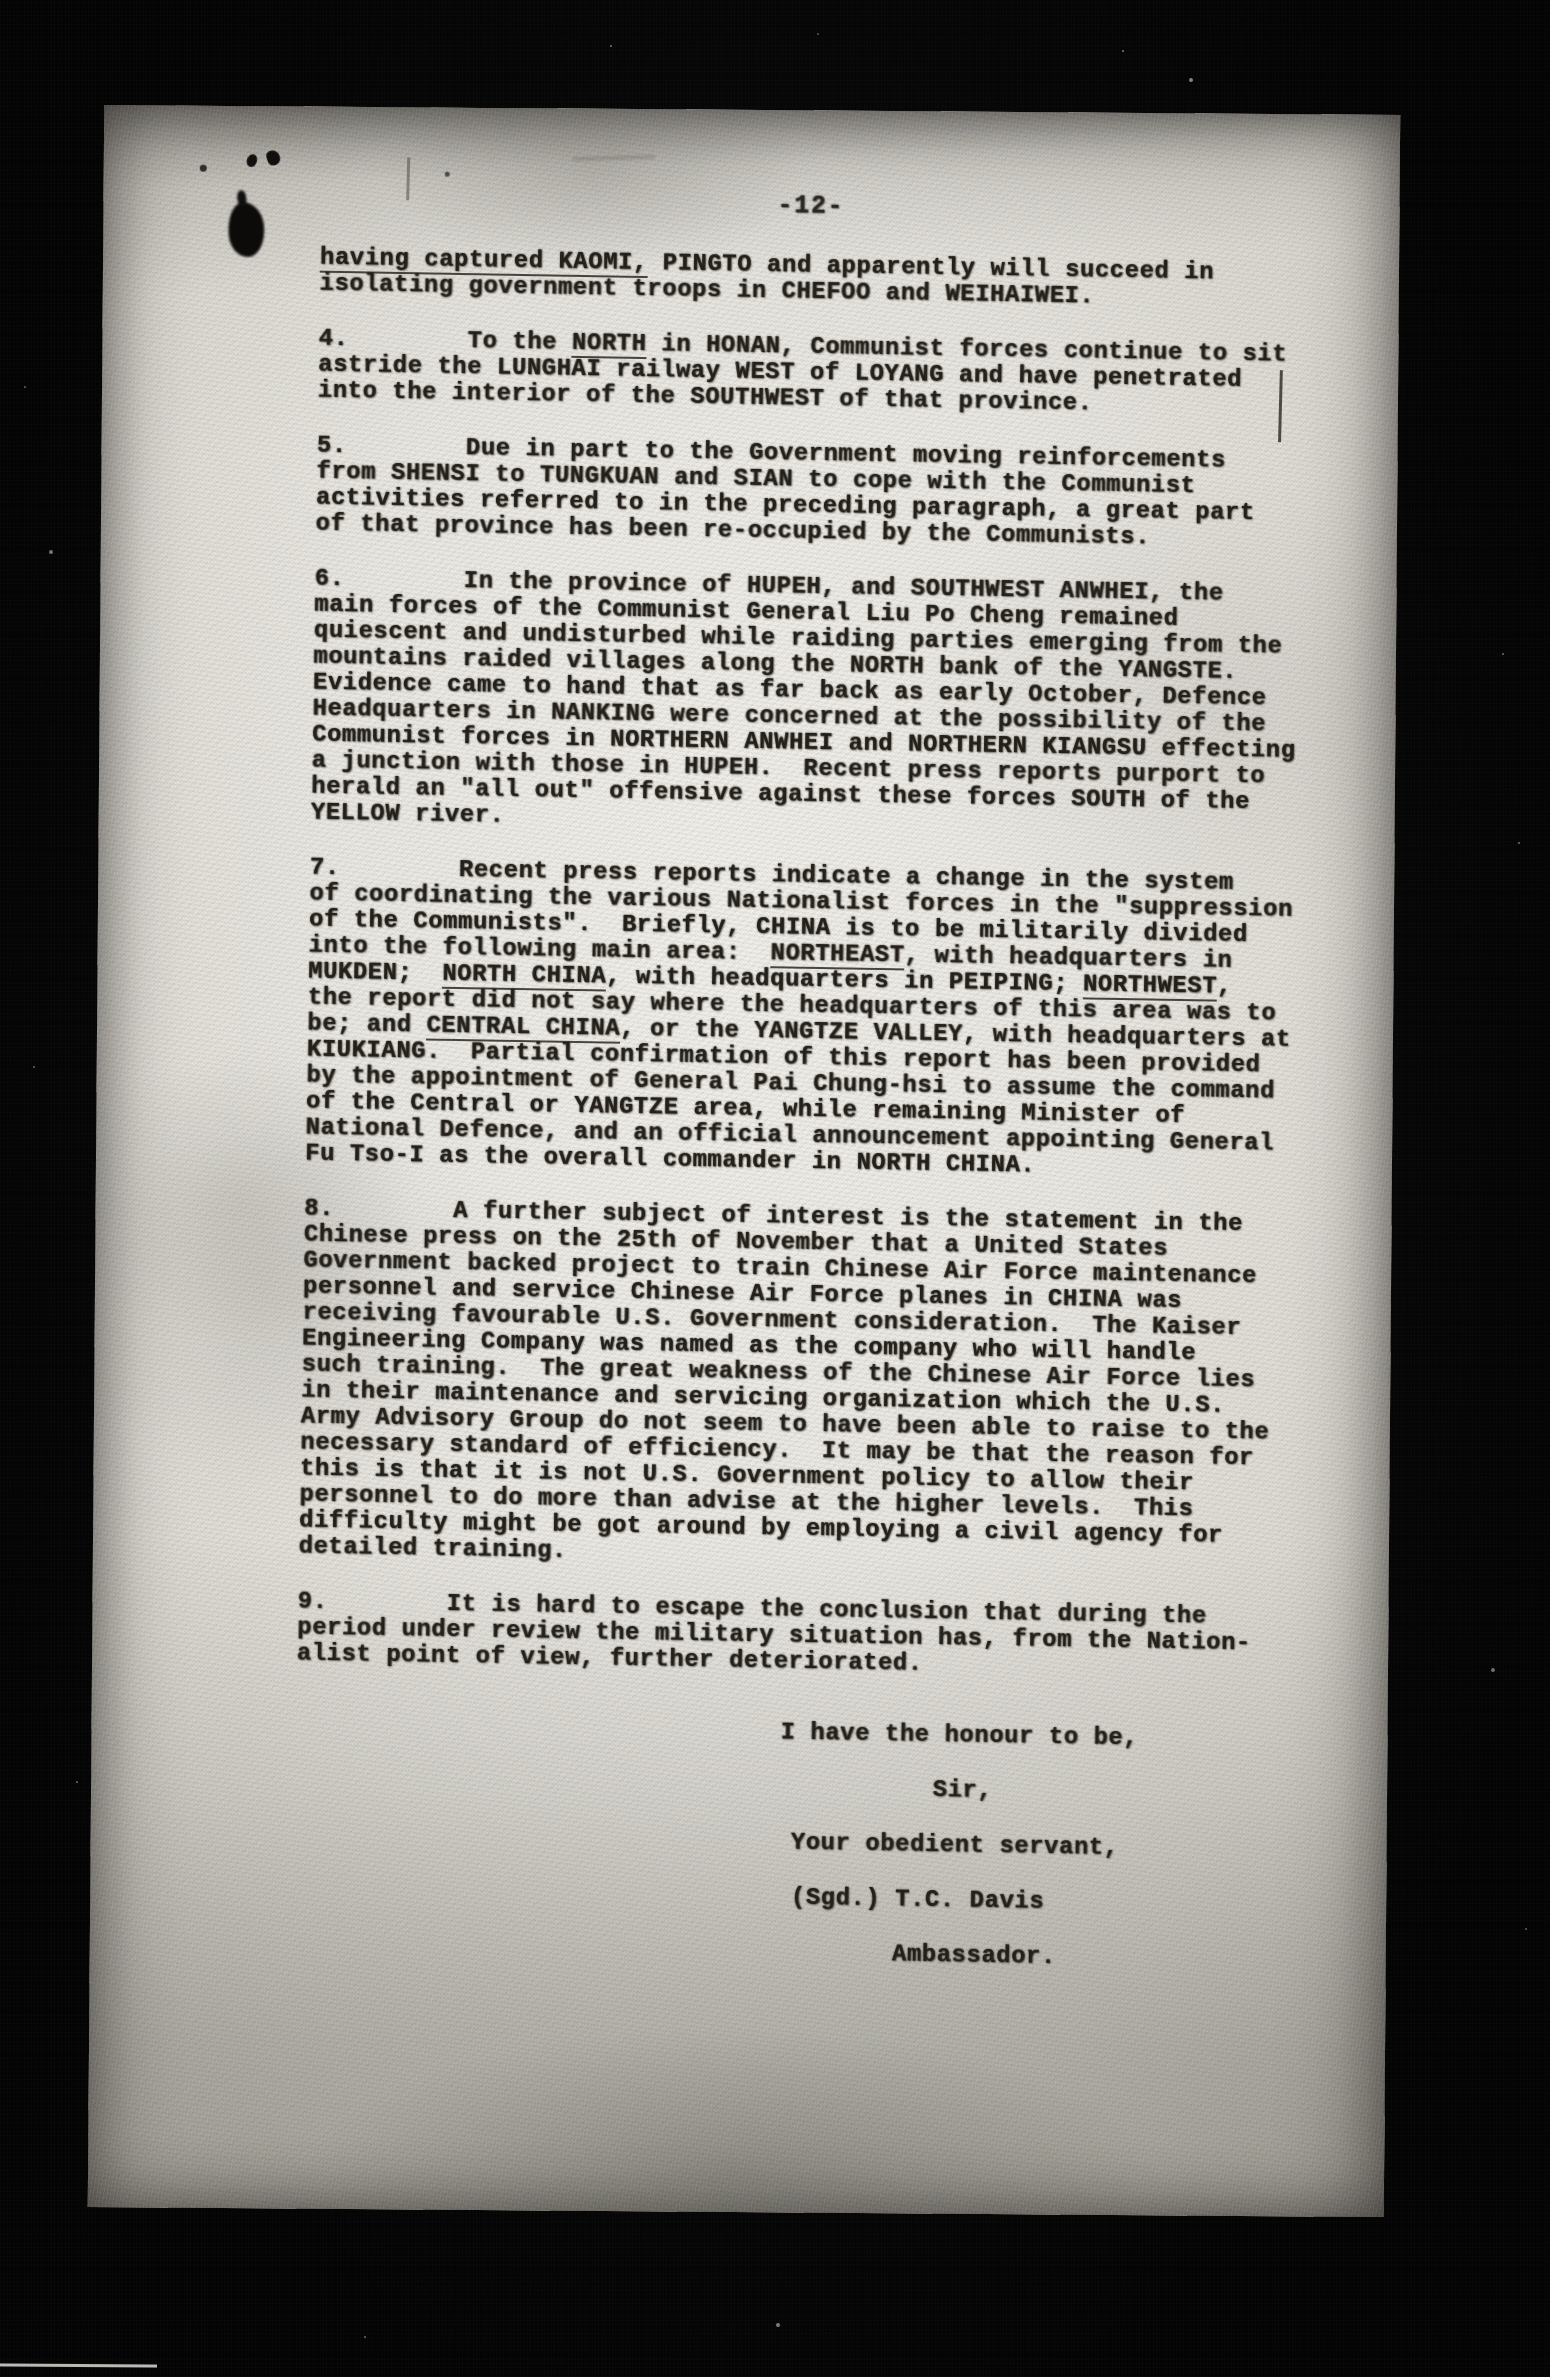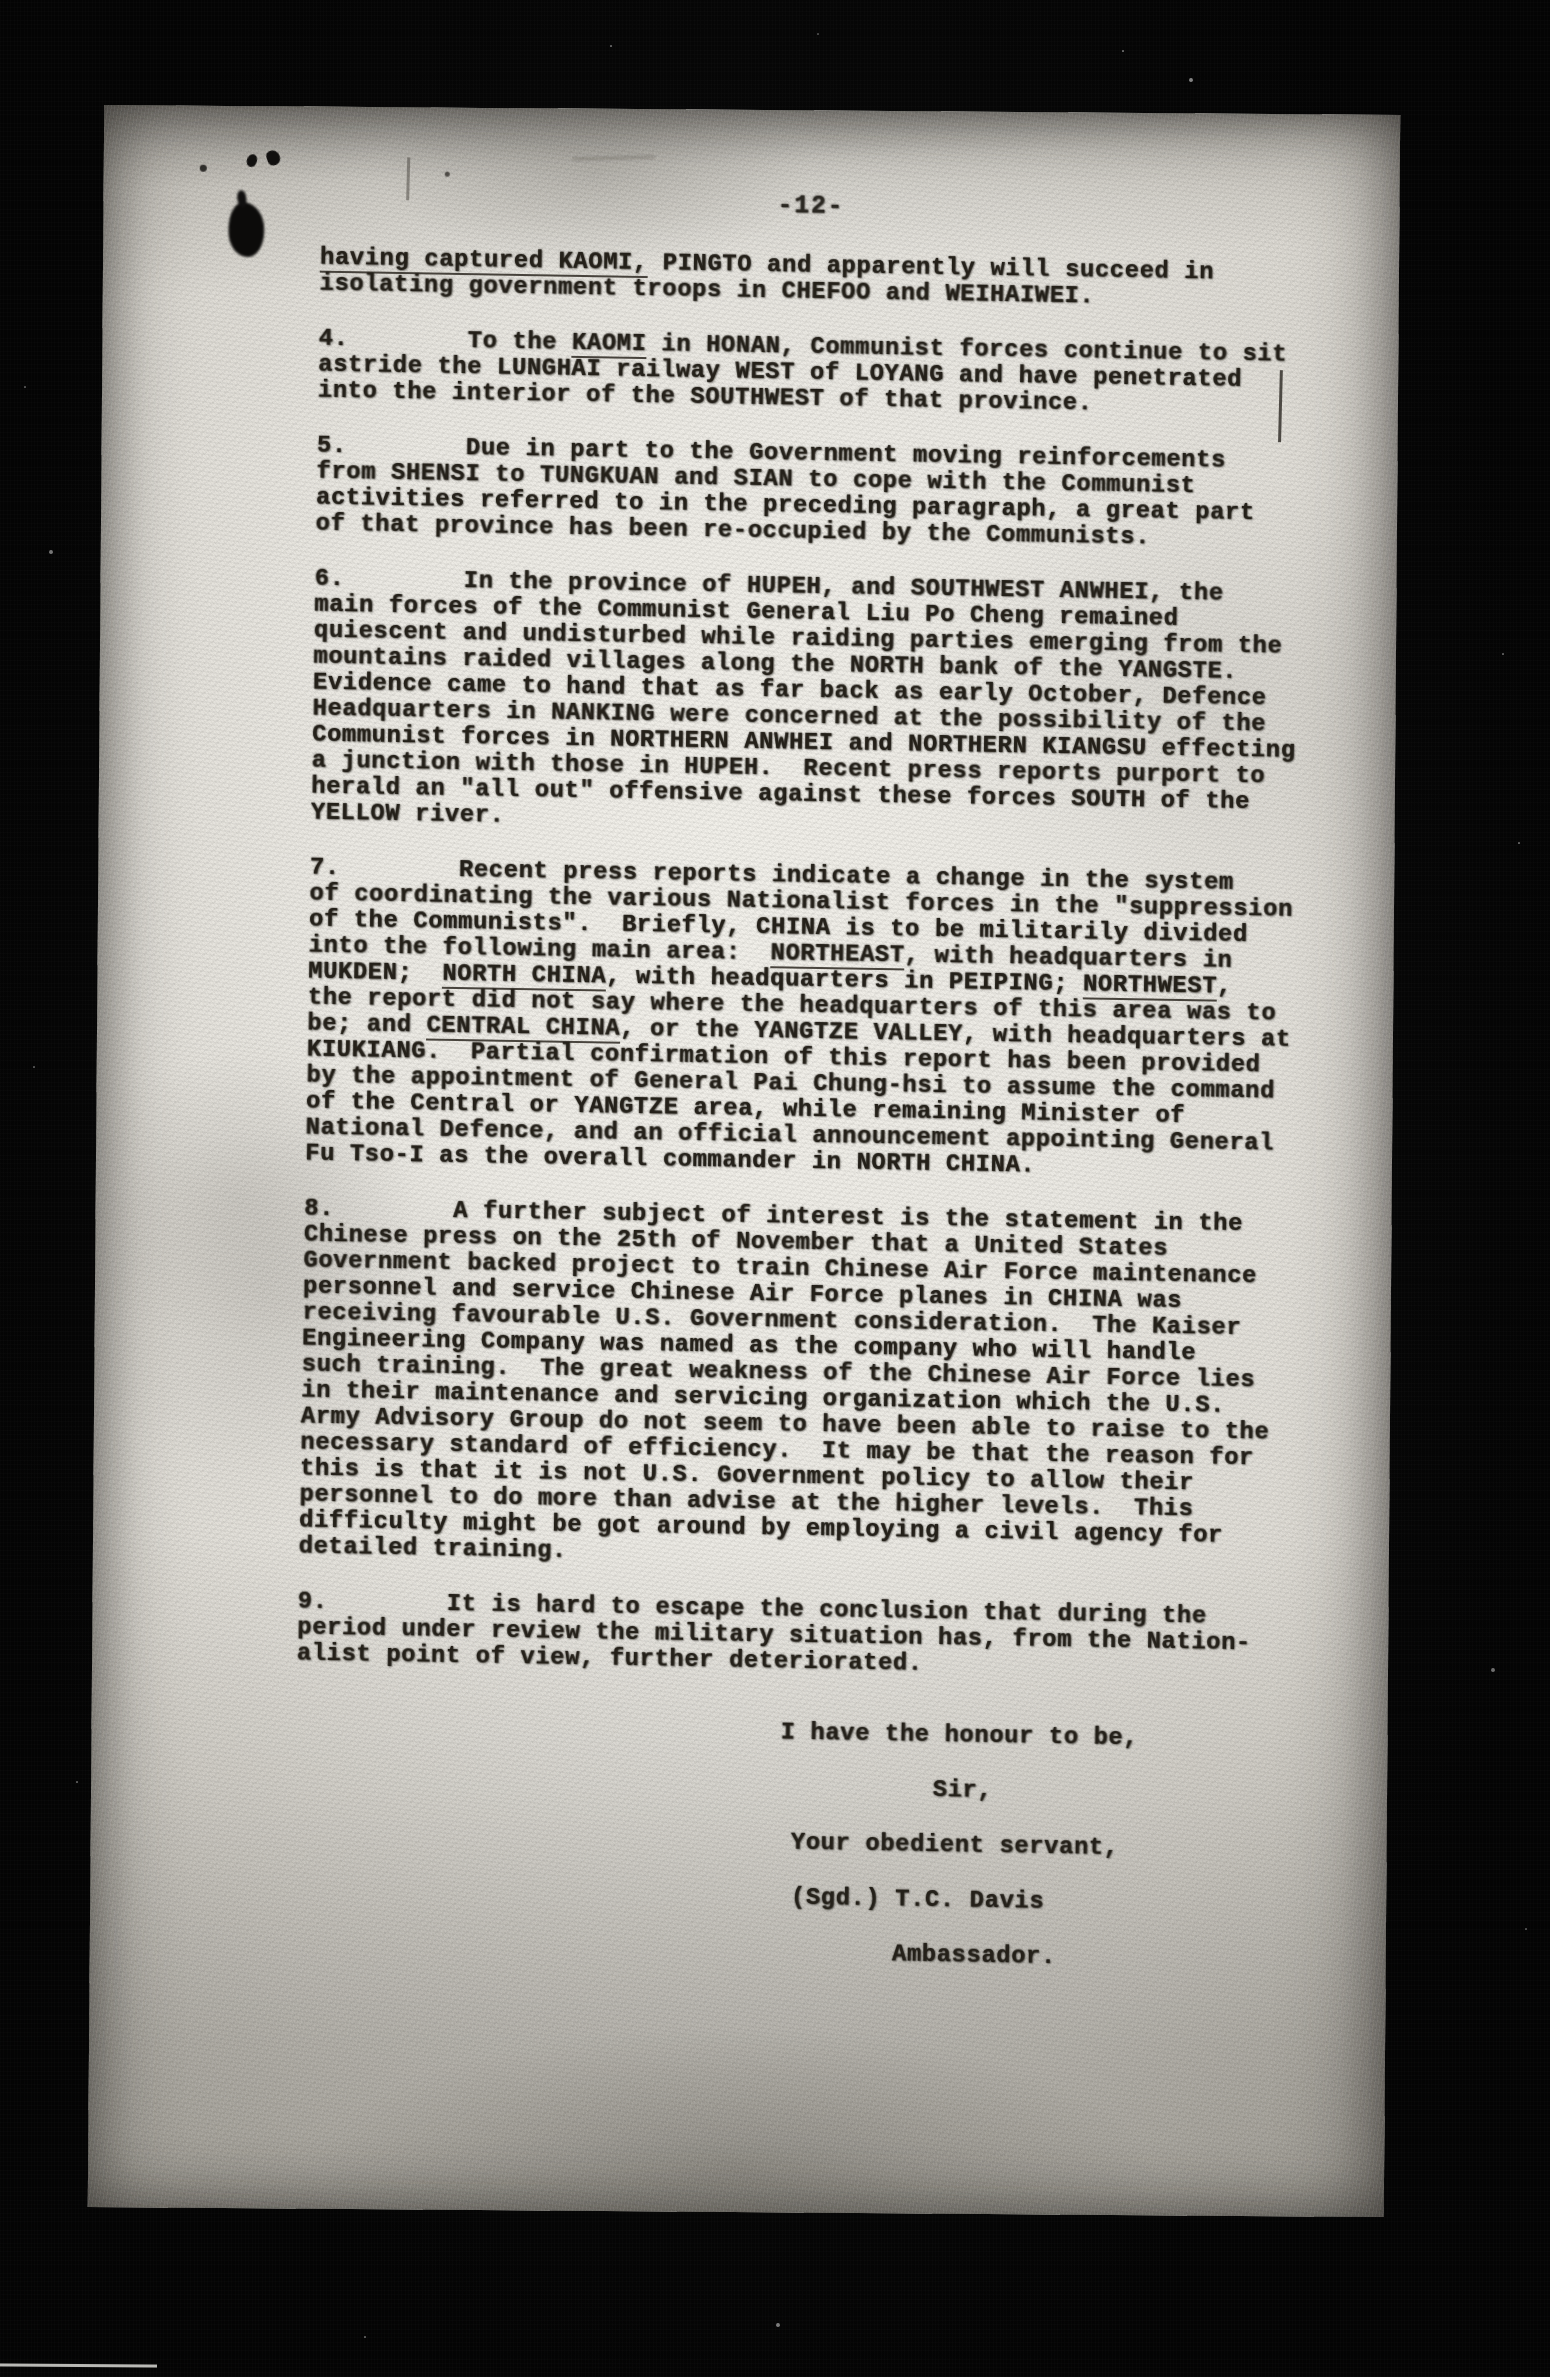--- a/index.html
+++ b/index.html
@@ -219,21 +219,21 @@
 
     <div class="page-number">-12-</div>
 
     <div class="text-block">
       <div>
           <div class="para">
             <div class="line"><span class="u">having captured KAOMI,</span><span> PINGTO and apparently will succeed in</span></div>
             <div class="line"><span>isolating government troops in CHEFOO and WEIHAIWEI.</span></div>
           </div>
           <div class="para">
-            <div class="line"><span>4.        To the </span><span class="u">KAOMI</span><span> in HONAN, Communist forces continue to sit</span></div>
+            <div class="line"><span>4.        To the </span><span class="u">NORTH</span><span> in HONAN, Communist forces continue to sit</span></div>
             <div class="line"><span>astride the LUNGHAI railway WEST of LOYANG and have penetrated</span></div>
             <div class="line"><span>into the interior of the SOUTHWEST of that province.</span></div>
           </div>
           <div class="para">
             <div class="line"><span>5.        Due in part to the Government moving reinforcements</span></div>
             <div class="line"><span>from SHENSI to TUNGKUAN and SIAN to cope with the Communist</span></div>
             <div class="line"><span>activities referred to in the preceding paragraph, a great part</span></div>
             <div class="line"><span>of that province has been re-occupied by the Communists.</span></div>
           </div>
           <div class="para">

